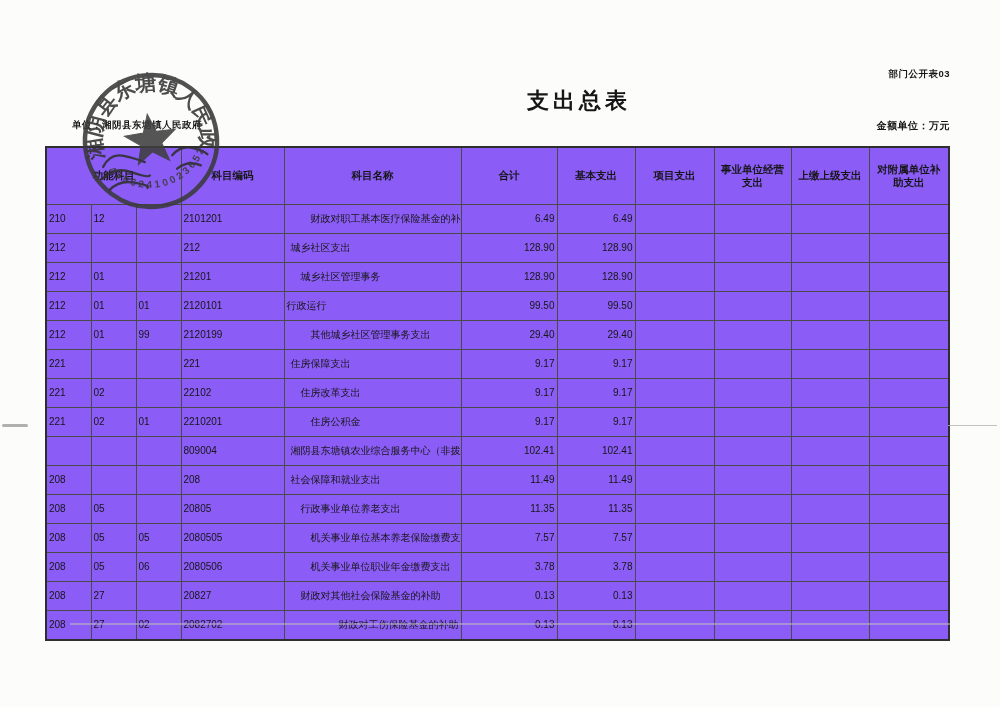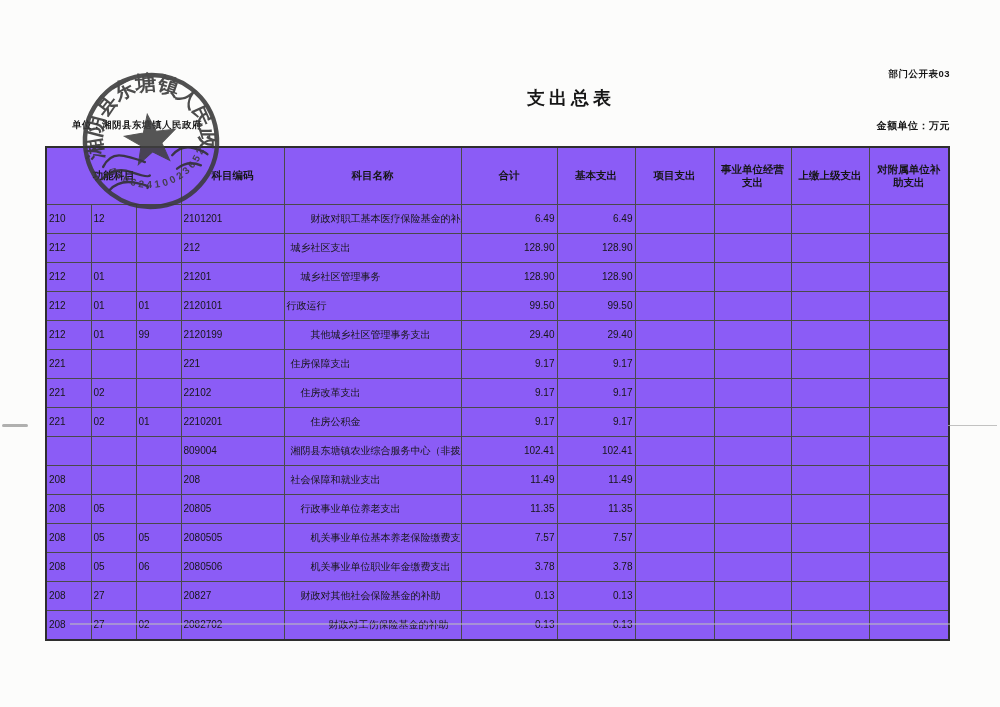--- a/index.html
+++ b/index.html
@@ -3,21 +3,21 @@
 <meta charset="utf-8">
 <style>
   html,body{margin:0;padding:0;}
   body{
     width:1000px;height:707px;position:relative;overflow:hidden;
     background:#fcfcfb;
     font-family:"Liberation Sans","DejaVu Sans",sans-serif;
     color:#161616;
   }
   .doc-code{position:absolute;top:68px;right:50px;font-size:9.5px;font-weight:bold;letter-spacing:.5px;}
-  .page-title{position:absolute;top:86px;left:527px;font-size:18px;font-weight:bold;letter-spacing:4px;}
+  .page-title{position:absolute;top:86px;left:527px;font-size:22px;font-weight:bold;letter-spacing:4px;}
   .unit-label{position:absolute;top:119px;left:48px;font-size:9.5px;font-weight:bold;letter-spacing:.5px;margin-left:24px;}
   .amount-unit{position:absolute;top:119px;right:50px;font-size:10px;font-weight:bold;letter-spacing:.5px;}
 
   table.exp{
     position:absolute;top:146px;left:45px;
     border-collapse:collapse;table-layout:fixed;width:903px;
     background:#8b5cf6;
   }
   table.exp th,table.exp td{
     border:1px solid #4a4a4a;
@@ -253,21 +253,21 @@
     <td class="amt"></td>
     <td class="amt"></td>
     <td class="amt"></td>
     <td class="amt"></td>
   </tr>
       <tr class="datarow">
     <td class="c">208</td>
     <td class="c">27</td>
     <td class="c">02</td>
     <td class="c">2082702</td>
-    <td class="name" style="padding-left: 44px;">财政对工伤保险基金的补助</td>
+    <td class="name" style="padding-left: 26px; text-align: right;">财政对工伤保险基金的补助</td>
     <td class="amt">0.13</td>
     <td class="amt">0.13</td>
     <td class="amt"></td>
     <td class="amt"></td>
     <td class="amt"></td>
     <td class="amt"></td>
   </tr>
     </tbody>
 </table>
 

